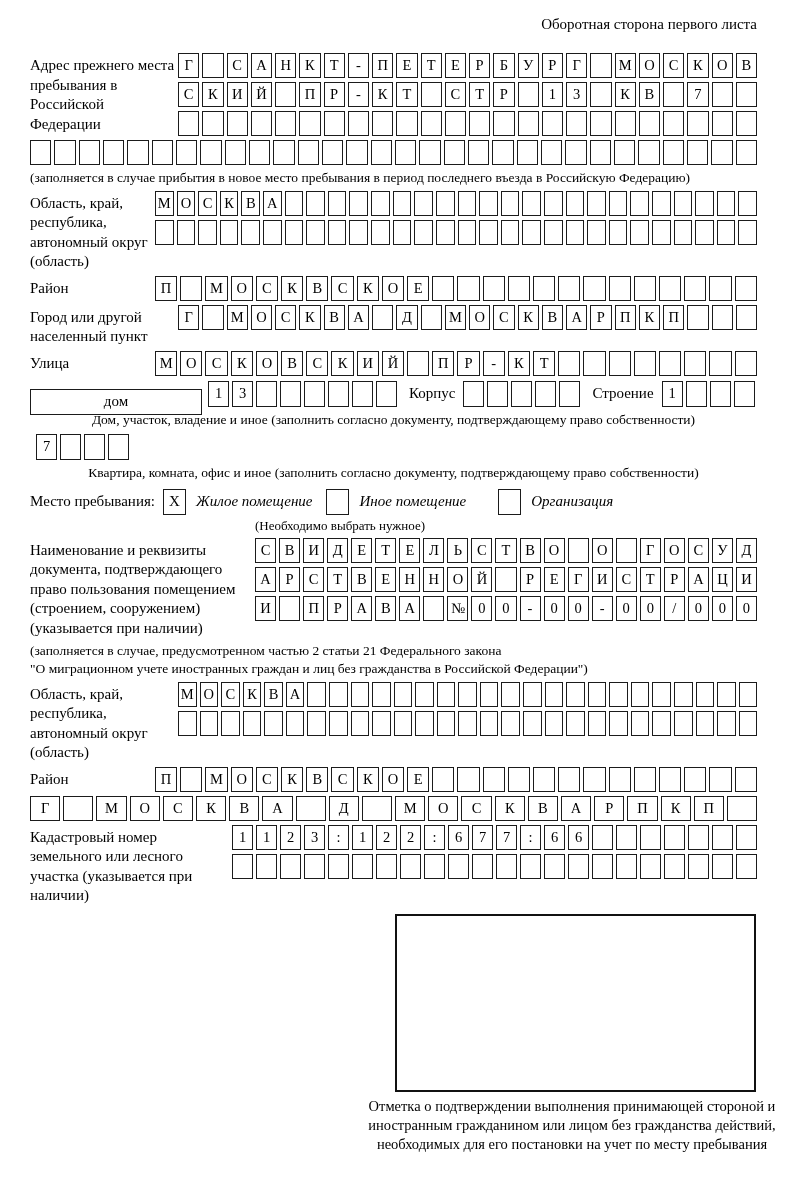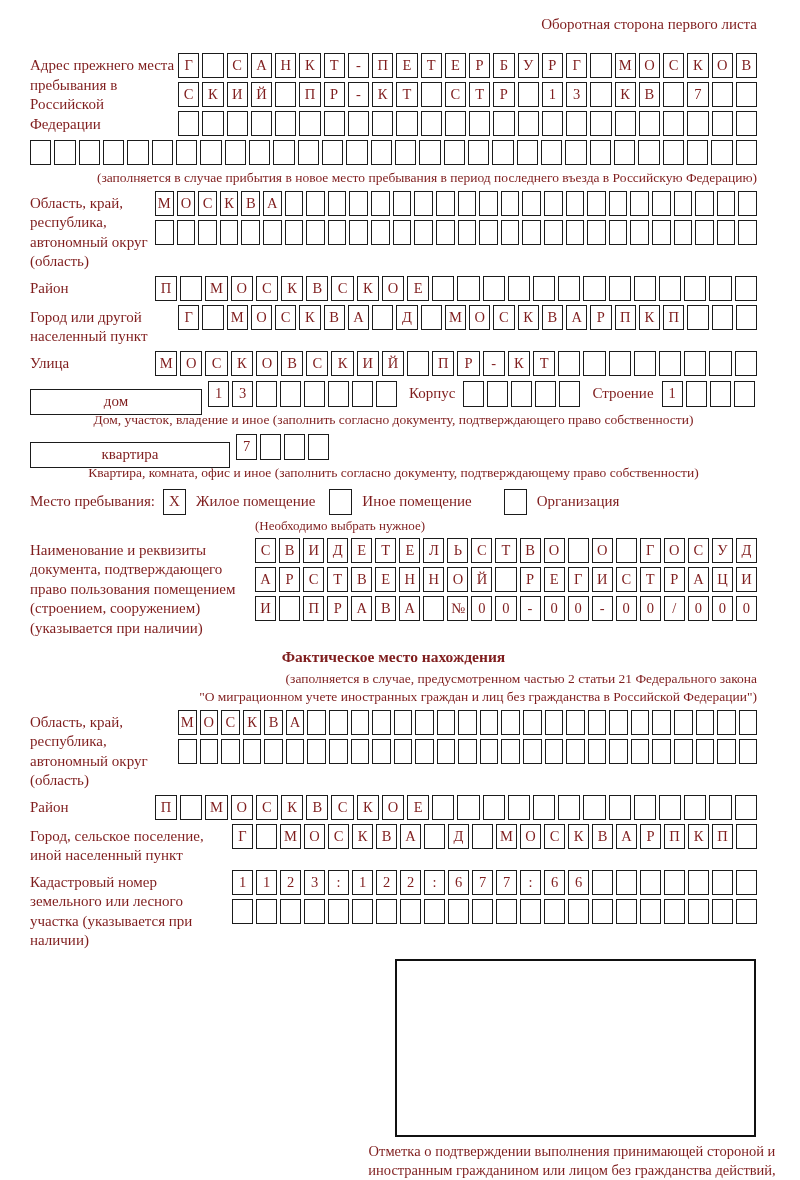--- a/index.html
+++ b/index.html
@@ -1,58 +1,58 @@
 <!DOCTYPE html>
 <html><head>
 <meta charset="utf-8">
 <style>
   html,body { margin:0; padding:0; background:#fff; }
   .page {
     width:800px; height:1180px; box-sizing:border-box;
-    padding:16px 43px 0 30px; background:#fff; color:#7f1d1d;
+    padding:16px 43px 0 30px; background:#fff; color:#000000;
     font-family:"Liberation Serif","DejaVu Serif",serif; overflow:hidden;
   }
   .header-note { text-align:right; font-size:15px; margin-bottom:20px; }
 
   .field { display:flex; margin-top:4px;justify-content:center; }
   .flabel { font-size:15px; line-height:1.3; flex:none; padding-top:3px; }
   .w148 { width:148px; } .w125 { width:125px; } .w202 { width:202px; } .w225 { width:225px; }
   .rows { flex:1; display:flex; flex-direction:column; gap:4px; min-width:0; }
 
   .boxrow { display:flex; gap:3px; height:25px; }
   .cell {
     flex:1; min-width:0; border:1.6px solid #1b1b1b; box-sizing:border-box;
     display:flex; align-items:center; justify-content:center;
     font-size:14.5px; background:#fff;
   }
   .fix { flex:none; }
   .fix .cell { flex:none; width:21px; }
 
   .fullrow { margin-top:4px; }
-  .caption { font-size:13.5px; text-align:right; margin-top:5px; line-height:1.25; }
+  .caption { font-size:13.5px; text-align:left; margin-top:5px; line-height:1.25; }
   .caption-left { text-align:center; }
   .h2 { font-weight:bold; text-align:center; font-size:16px; margin:9px 0 4px; }
   .h3 { font-weight:bold; text-align:center; font-size:15.5px; margin:10px 0 4px; }
 
   .inline { display:flex; align-items:center; margin-top:5px; height:26px; }
   .widebox {
     border:1.6px solid #1b1b1b; box-sizing:border-box; height:26px;
     display:flex; align-items:center; justify-content:center; font-size:15px; flex:none;margin-top:16px;
   }
   .dombox { width:172px; }
   .kvbox  { width:200px; }
   .inline .boxrow { height:26px; }
   .inline-label { font-size:15px; margin:0 8px 0 12px; white-space:nowrap; }
 
   .stay-row { display:flex; align-items:center; margin-top:7px; height:26px; font-size:15px; }
   .checkcell {
     width:23px; height:26px; flex:none; border:1.6px solid #1b1b1b; box-sizing:border-box;
     display:flex; align-items:center; justify-content:center; font-size:15px;
   }
-  .stay-label { margin:0 14px 0 10px; white-space:nowrap; }
+  .stay-label { margin:0 14px 0 10px; white-space:nowrap;font-style:italic; }
   .hint { font-size:13px; text-align:center; width:200px; margin-left:210px; margin-top:3px; }
 
   .stamp-box { margin-left:365px; margin-top:8px; width:361px; height:178px;
     border:2px solid #111; box-sizing:border-box; }
   .stamp-caption { margin-left:322px; width:440px; text-align:center;
     font-size:14.5px; margin-top:5px; line-height:1.3; }
 </style>
 </head>
 <body>
 
@@ -361,24 +361,23 @@
         <span class="cell"></span>
       </div>
     <span class="inline-label">Строение</span>
     <div class="boxrow fix">
         <span class="cell">1</span>
         <span class="cell"></span>
         <span class="cell"></span>
         <span class="cell"></span>
       </div>
   </div>
-  <div class="caption caption-left">Дом, участок, владение и иное (заполнить согласно документу, подтверждающего право собственности)</div>
+  <div class="caption caption-left">Дом, участок, владение и иное (заполнить согласно документу, подтверждающему право собственности)</div>
 
   <div class="inline">
-    <div class="widebox kvbox">квартира</div>
     <div class="boxrow fix" style="margin-left:6px">
         <span class="cell">7</span>
         <span class="cell"></span>
         <span class="cell"></span>
         <span class="cell"></span>
       </div>
   </div>
   <div class="caption caption-left">Квартира, комната, офис и иное (заполнить согласно документу, подтверждающему право собственности)</div>
 
   <div class="stay-row">
@@ -460,21 +459,20 @@
           <span class="cell">0</span>
           <span class="cell">0</span>
           <span class="cell">/</span>
           <span class="cell">0</span>
           <span class="cell">0</span>
           <span class="cell">0</span>
         </div>
     </div>
   </div>
 
-  <div class="h3">Фактическое место нахождения</div>
   <div class="caption">(заполняется в случае, предусмотренном частью 2 статьи 21 Федерального закона</div>
   <div class="caption" style="margin-top:1px">"О миграционном учете иностранных граждан и лиц без гражданства в Российской Федерации")</div>
 
   <div class="field">
     <div class="flabel w148">Область, край, республика, автономный округ (область)</div>
     <div class="rows">
       <div class="boxrow">
           <span class="cell">М</span>
           <span class="cell">О</span>
           <span class="cell">С</span>
@@ -561,21 +559,20 @@
           <span class="cell"></span>
           <span class="cell"></span>
           <span class="cell"></span>
           <span class="cell"></span>
           <span class="cell"></span>
         </div>
     </div>
   </div>
 
   <div class="field">
-    <div class="flabel w202">Город, сельское поселение, иной населенный пункт</div>
     <div class="rows">
       <div class="boxrow">
           <span class="cell">Г</span>
           <span class="cell"></span>
           <span class="cell">М</span>
           <span class="cell">О</span>
           <span class="cell">С</span>
           <span class="cell">К</span>
           <span class="cell">В</span>
           <span class="cell">А</span>

